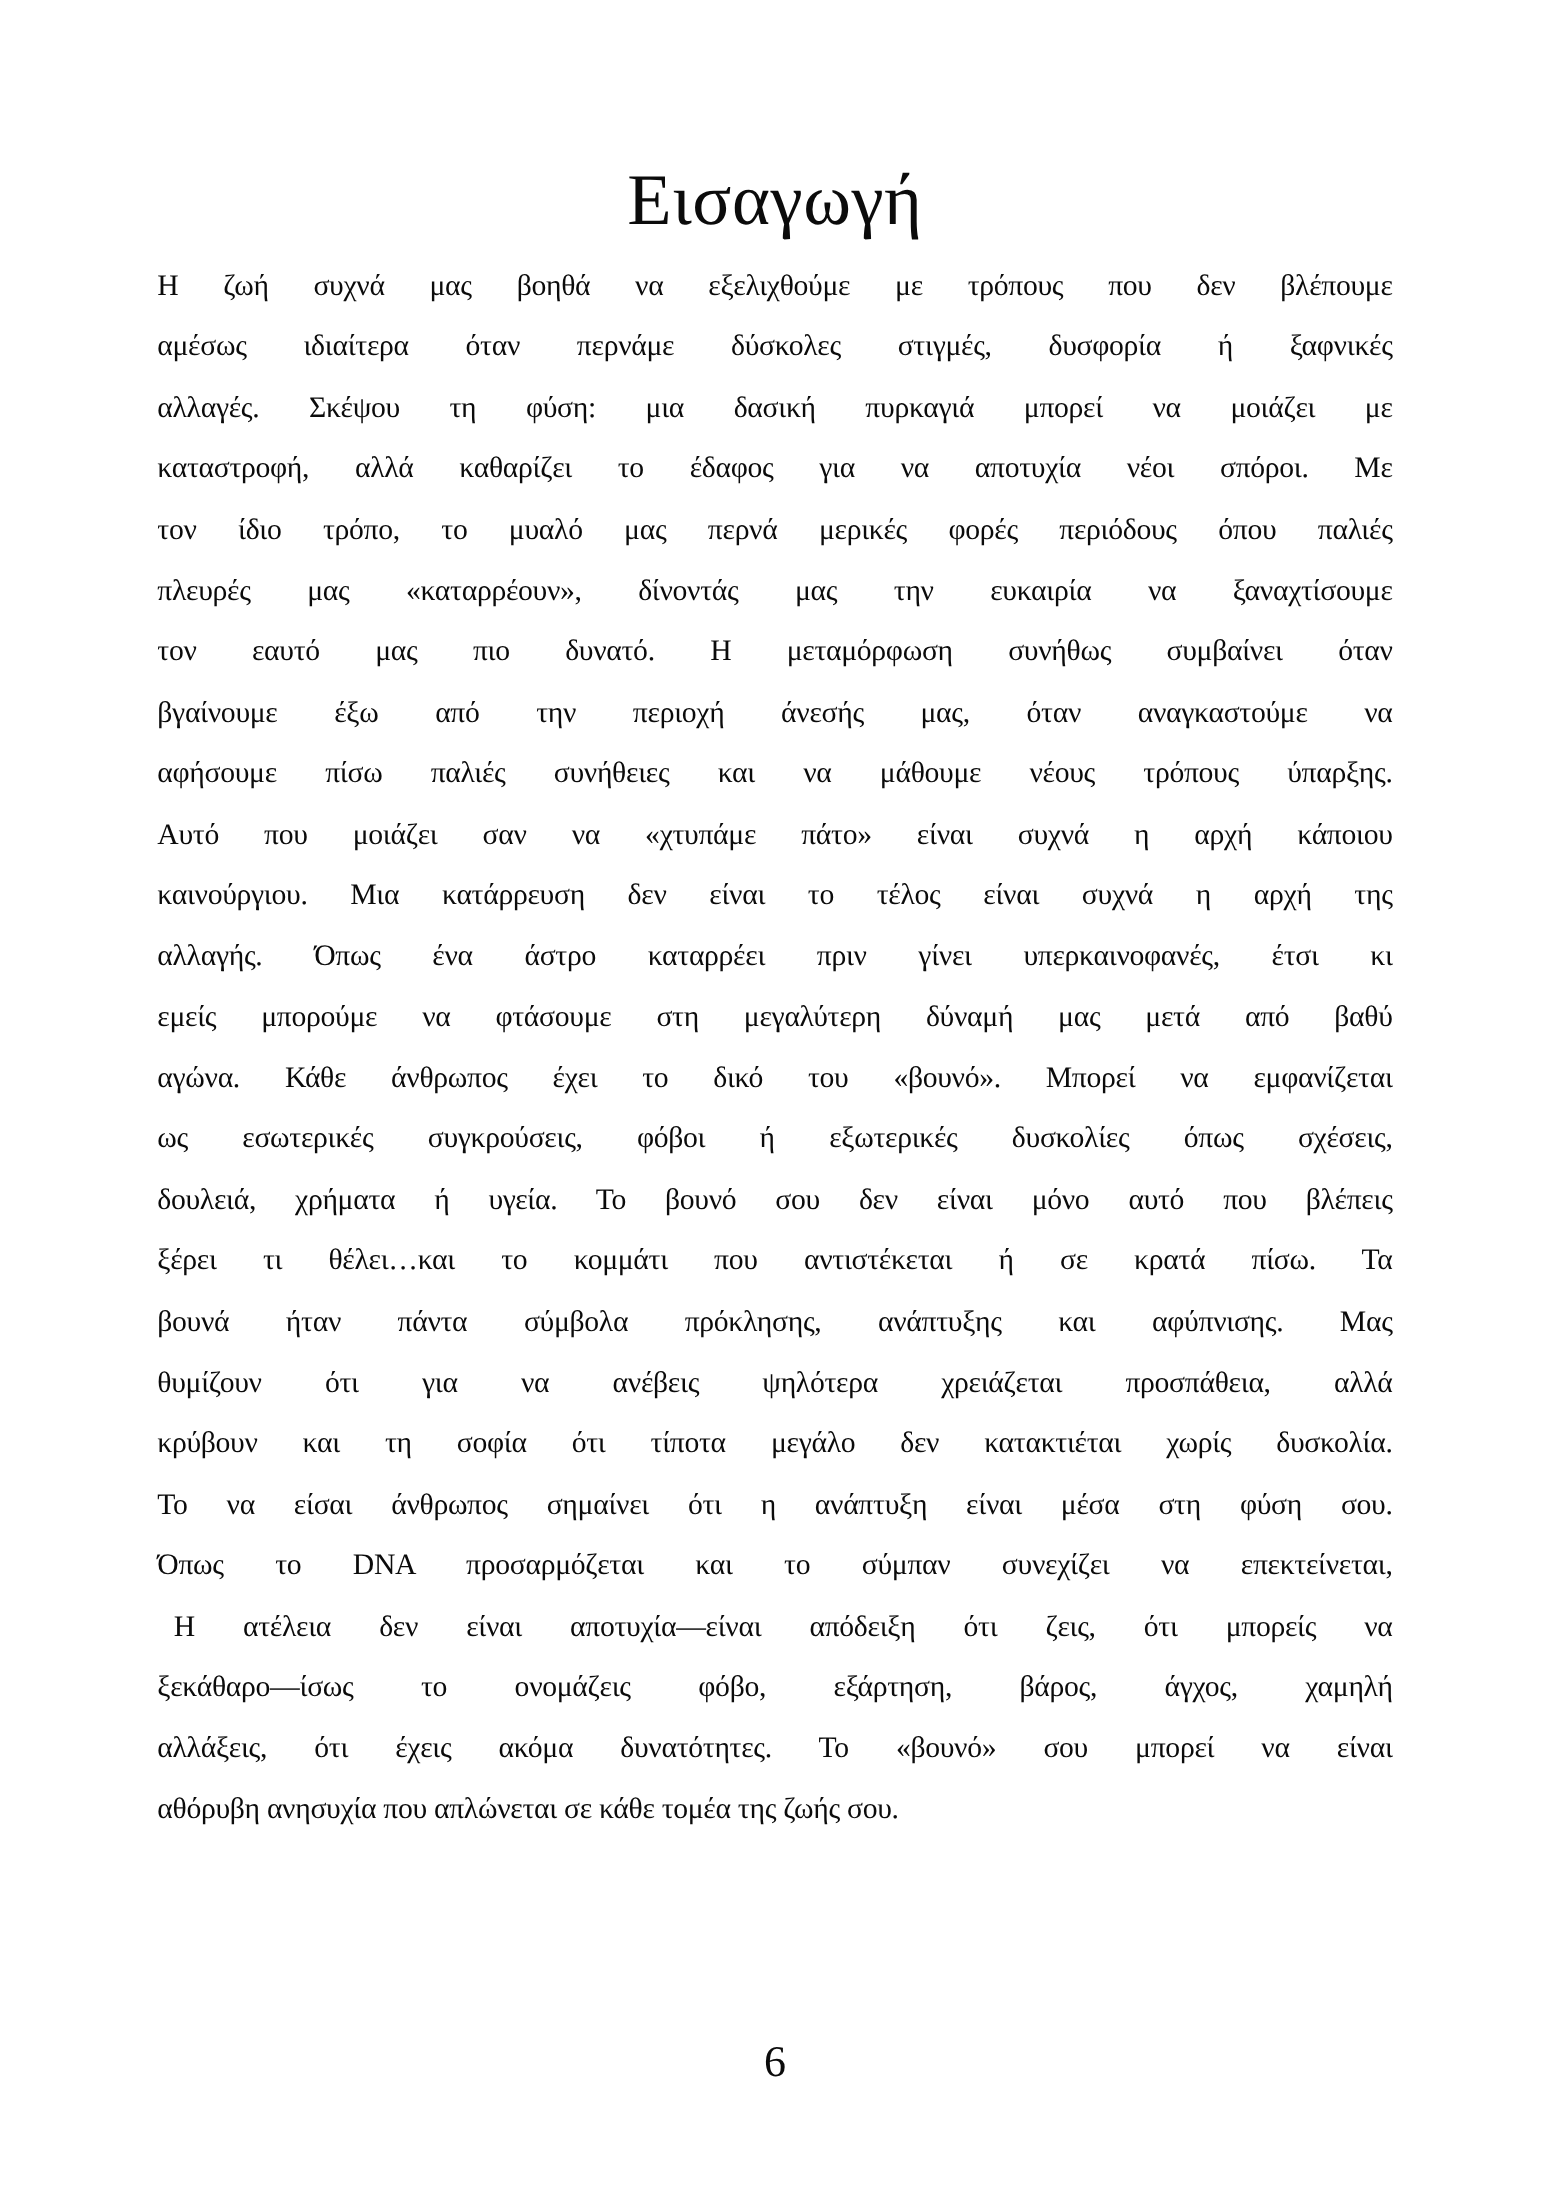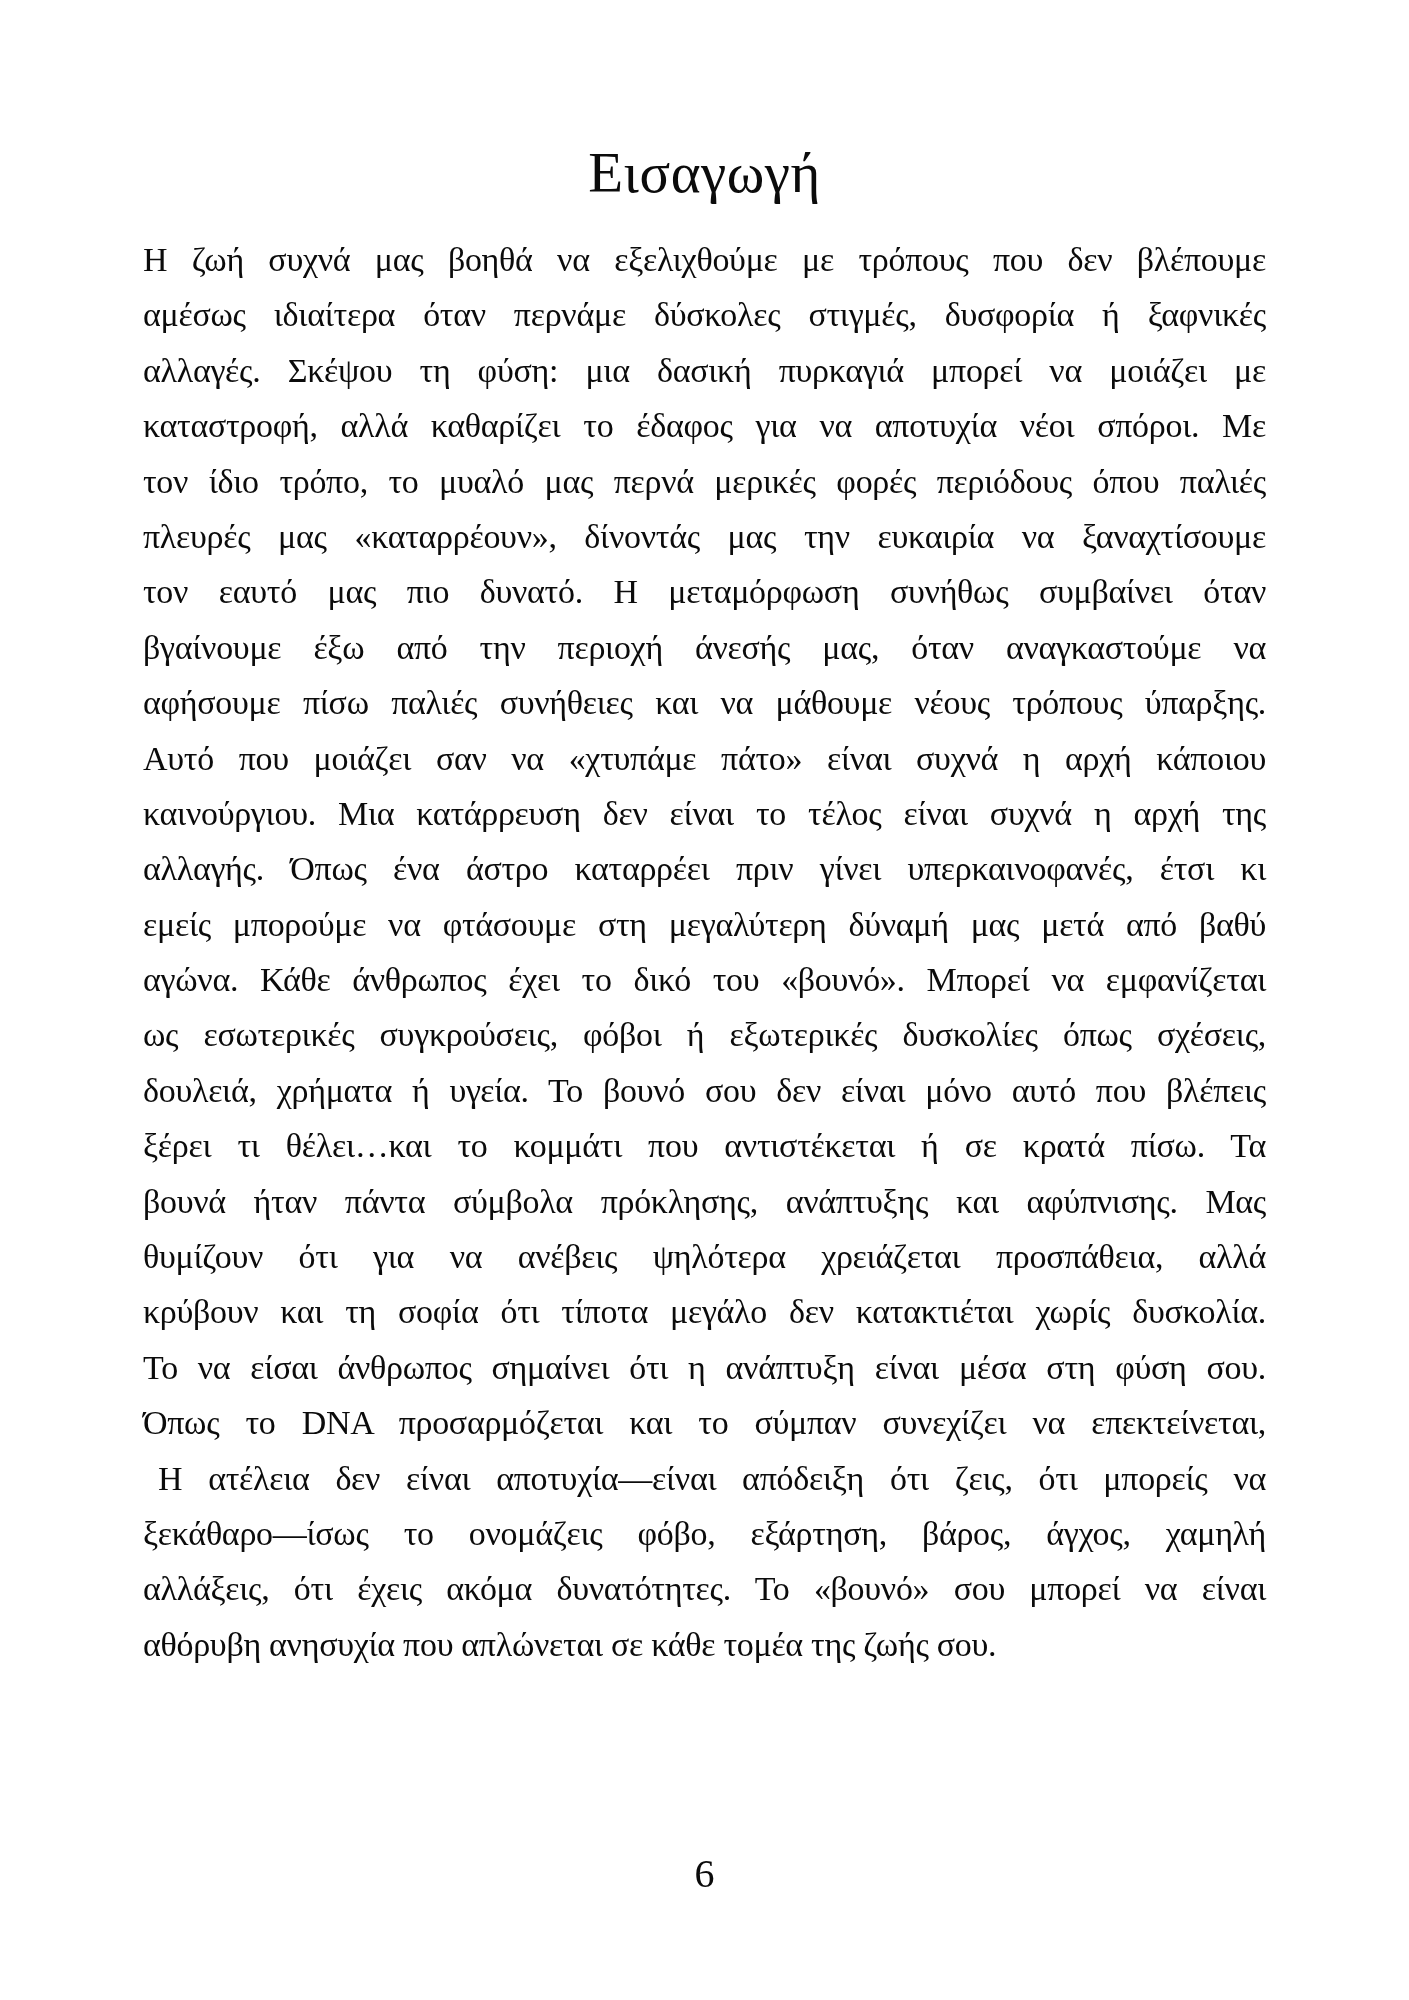--- a/index.html
+++ b/index.html
@@ -11,33 +11,33 @@
     overflow: hidden;
     font-family: "Liberation Serif", "DejaVu Serif", serif;
     color: #0b0b0b;
   }
   .page-title {
     position: absolute;
     top: 106px;
     left: 0;
     width: 1409px;
     text-align: center;
-    font-size: 57px;
+    font-size: 66px;
     line-height: 1;
     font-weight: 400;
     letter-spacing: 0.5px;
   }
   .body-text {
     position: absolute;
     top: 232px;
     left: 143px;
     width: 1123px;
   }
   .line {
-    font-size: 34px;
+    font-size: 27px;
     line-height: 55.4px;
     height: 55.4px;
     letter-spacing: -0.3px;
     text-align: justify;
     text-align-last: justify;
     white-space: normal;
   }
   .line.indent { text-indent: 15px; }
   .line.unjust { text-align-last: left; }
   .page-number {

